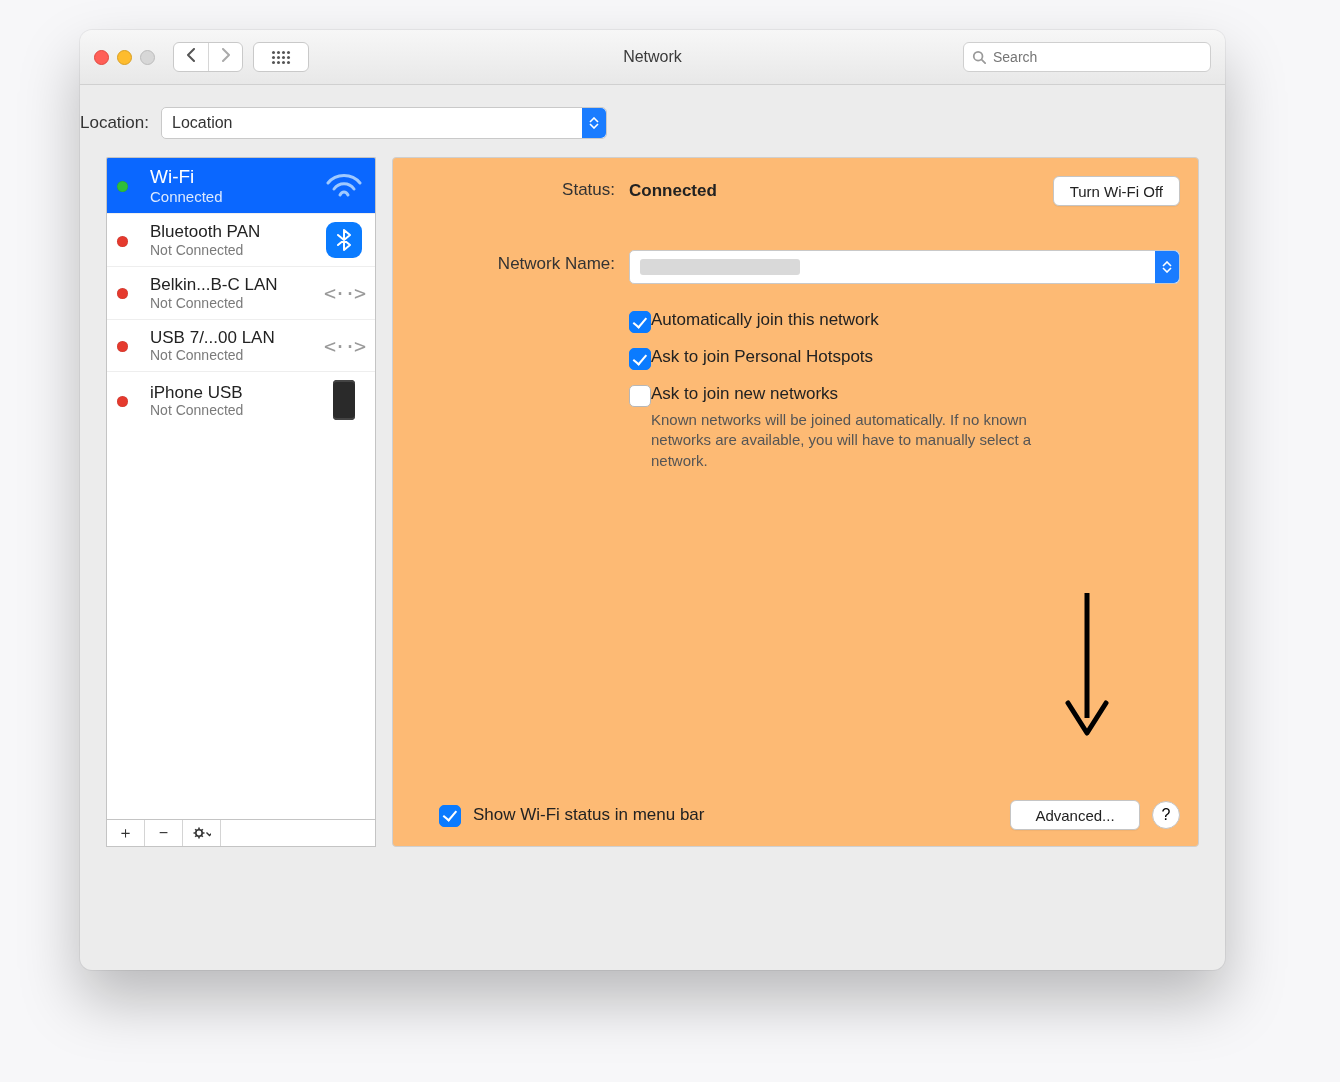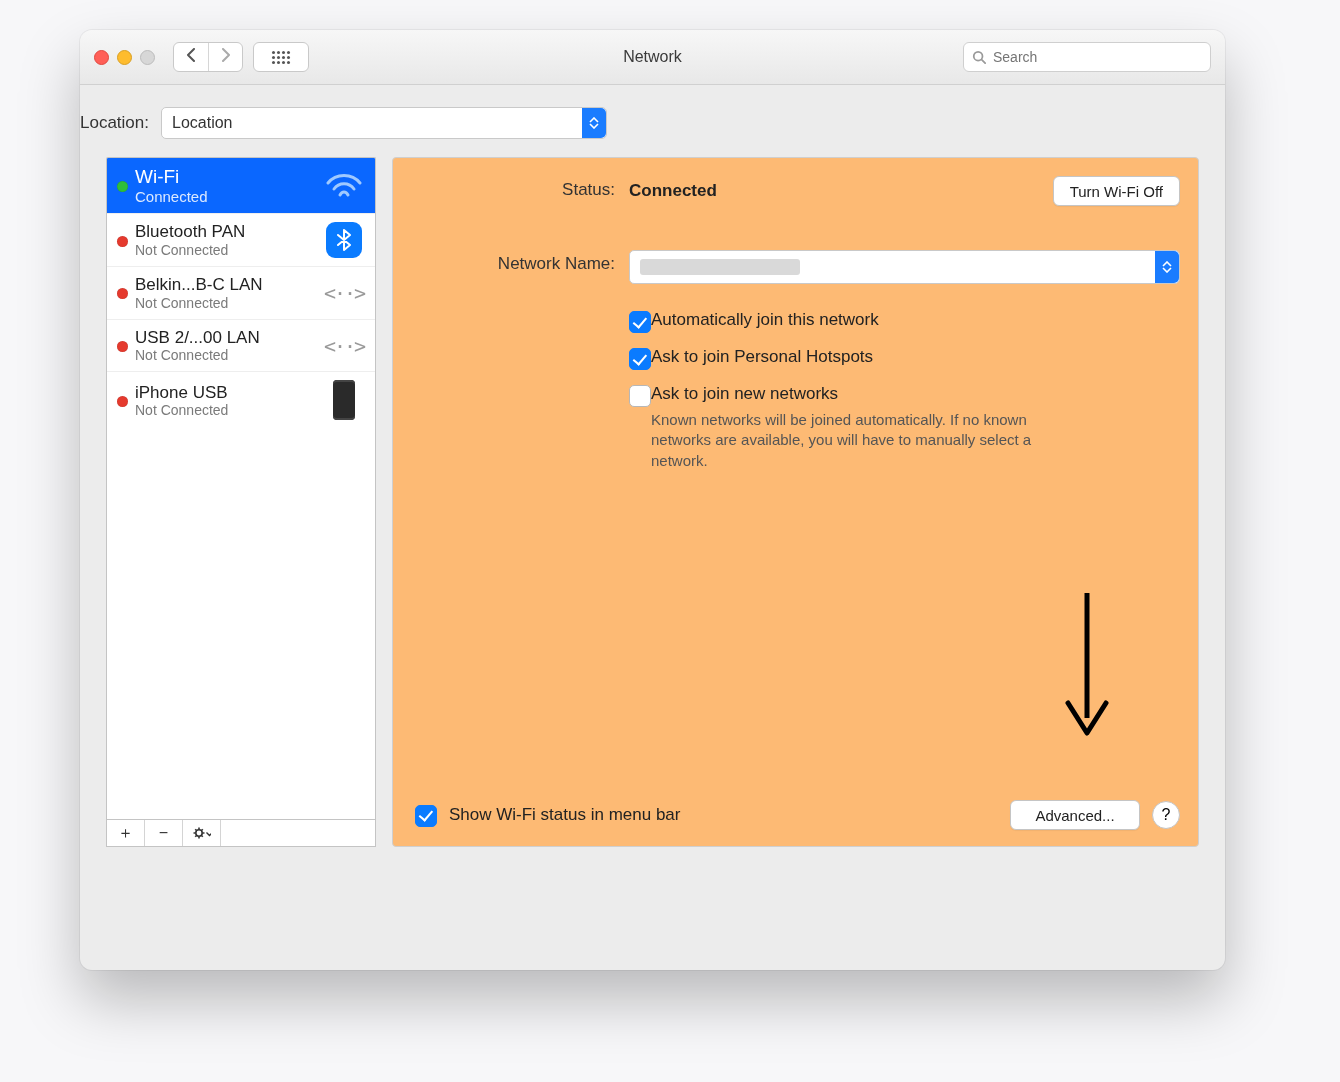--- a/index.html
+++ b/index.html
@@ -145,21 +145,21 @@
     background:#fff;
     border:1px solid #c4c4c4;
     border-bottom:none;
     border-top-left-radius:2px; border-top-right-radius:2px;
     overflow:hidden;
   }
   .svc {
     display:flex; align-items:center;
     padding: 8px 10px 8px 10px;
     border-bottom:1px solid #eee;
-    gap:7px;
+    gap:22px;
     cursor:pointer;
     position:relative;
   }
   .svc:last-child { border-bottom:none; }
   .svc .dot {
     width:11px; height:11px; border-radius:50%;
     flex:0 0 auto;
     margin-top:2px;
   }
   .dot.green { background:#2fbf3a; box-shadow: inset 0 0 1px rgba(0,0,0,.3); }
@@ -250,21 +250,21 @@
   .chk.on::after {
     content:""; width:6px; height:11px;
     border:solid #fff; border-width:0 2.5px 2.5px 0;
     transform: rotate(40deg) translate(-1px,-1px);
   }
   .chk-col { flex:1; }
   .chk-col .sub-text { margin-left:0; }
 
   .bottom-bar {
     margin-top:auto;
-    display:flex; align-items:center; gap:12px;
+    display:flex; align-items:center; gap:12px;margin-left:24px;
   }
   .bottom-bar .spacer { flex:1; }
   .help {
     width:28px; height:28px; border-radius:50%;
     border:1px solid #c5c5c5; background:#fff;
     font-size:16px; cursor:pointer;
     display:flex; align-items:center; justify-content:center;
   }
 
   
@@ -391,21 +391,21 @@
             <div class="sub">Not Connected</div>
           </div>
           <div class="icon">
               <span class="eth">&lt;··&gt;</span>
             </div>
         </div>
 
         <div class="svc">
           <span class="dot red"></span>
           <div class="txt">
-            <div class="name">USB 2/...00 LAN</div>
+            <div class="name">USB 7/...00 LAN</div>
             <div class="sub">Not Connected</div>
           </div>
           <div class="icon">
               <span class="eth">&lt;··&gt;</span>
             </div>
         </div>
 
         <div class="svc">
           <span class="dot red"></span>
           <div class="txt">

